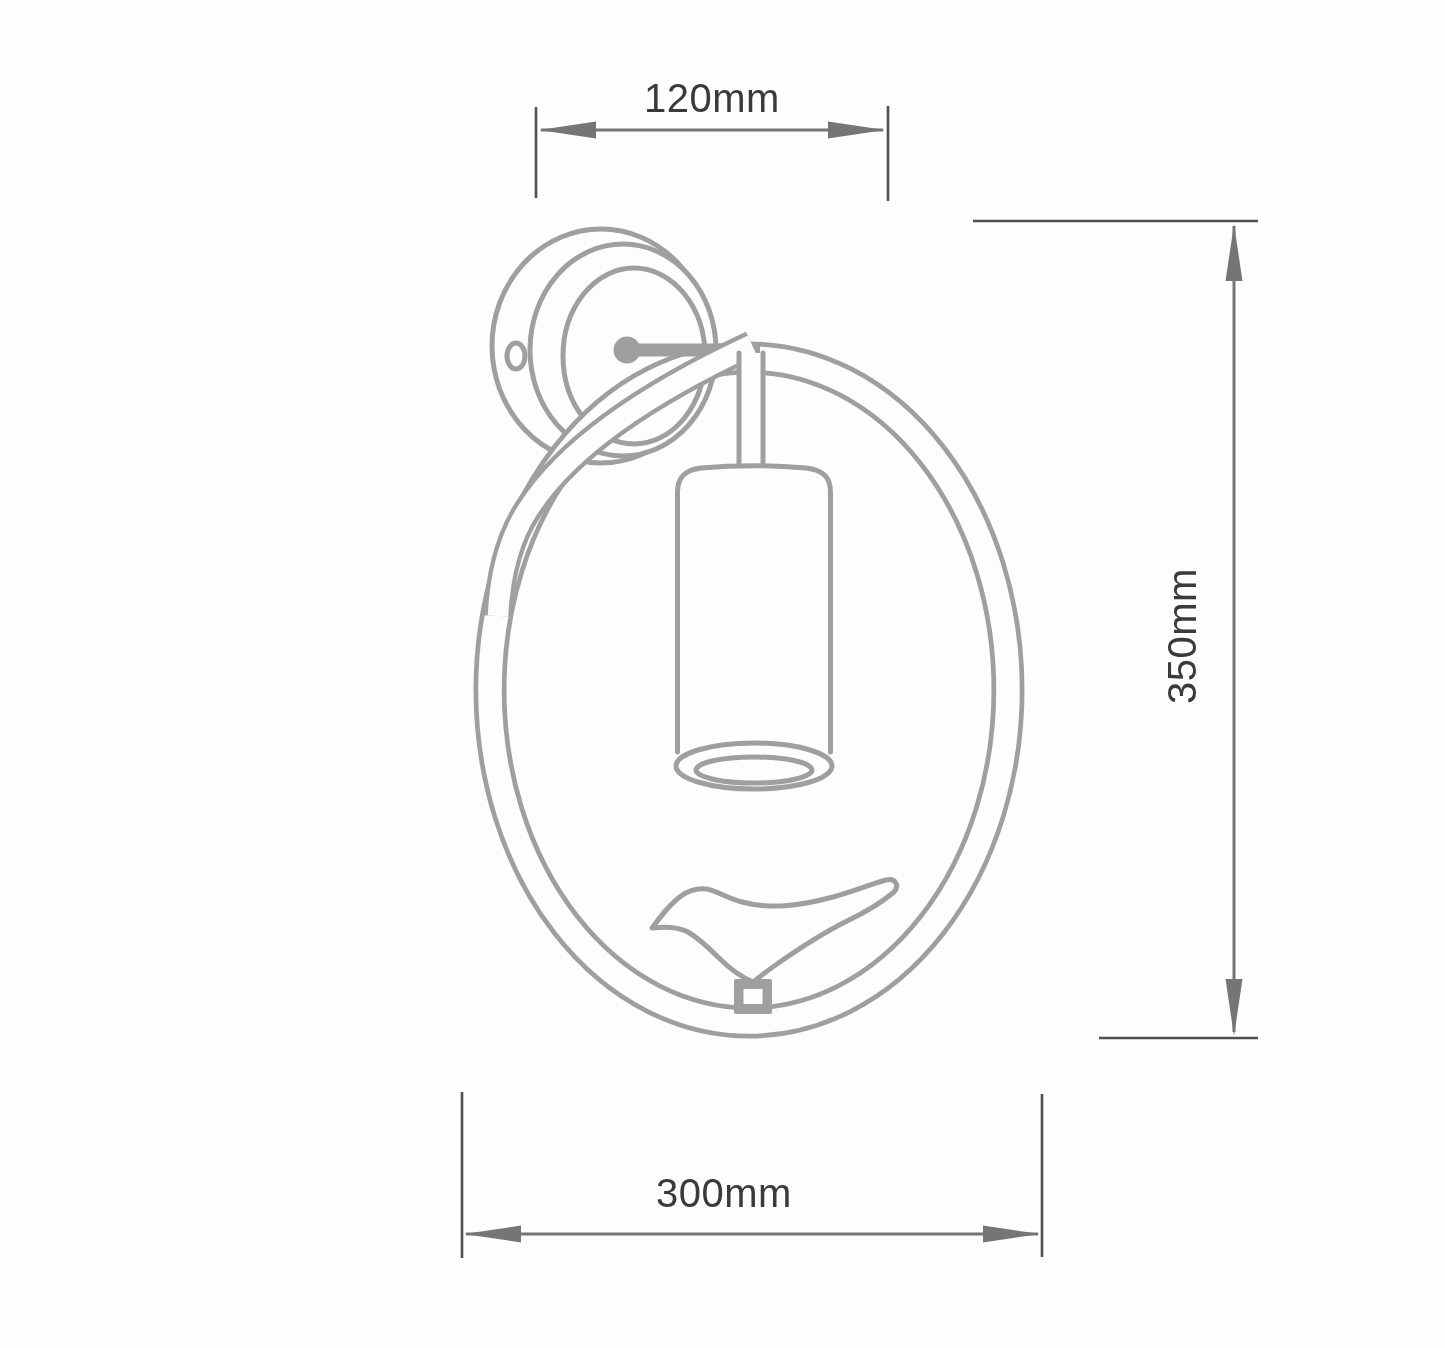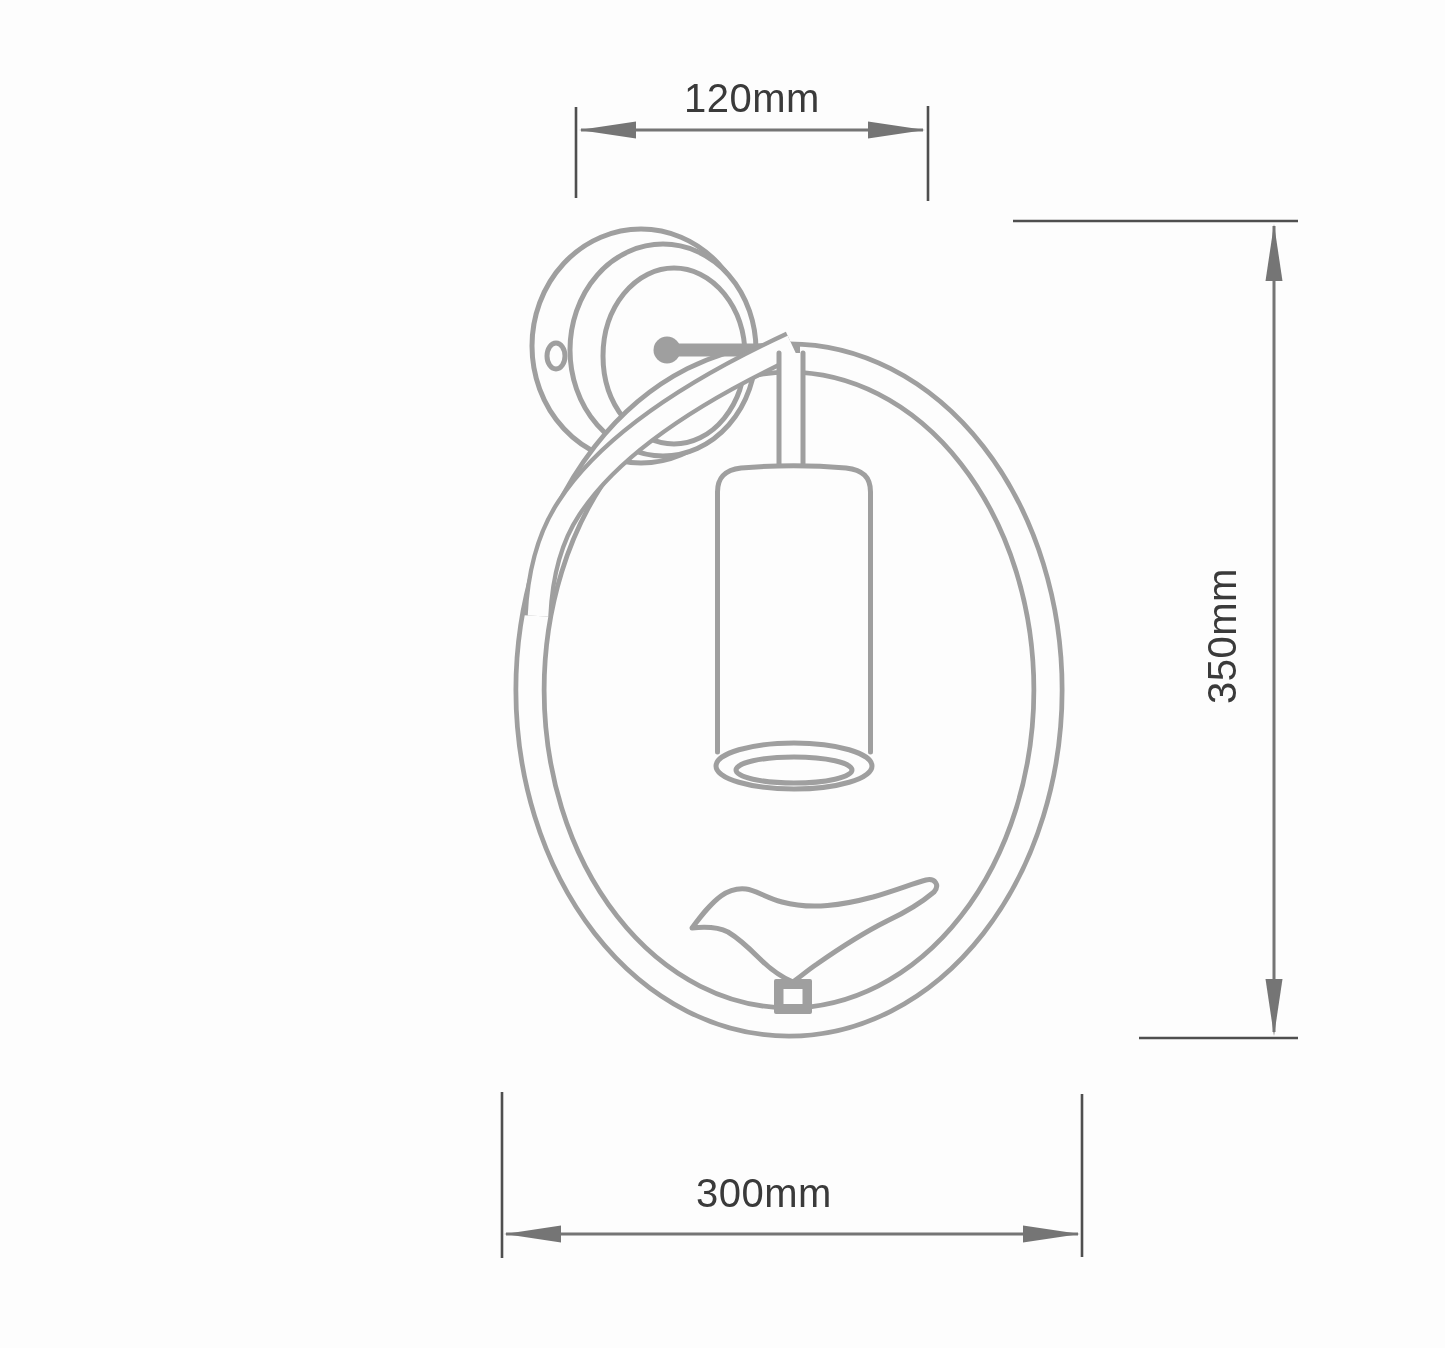--- a/index.html
+++ b/index.html
@@ -9,21 +9,21 @@
     --label:#3a3a3a;
     --bg:#fdfdfd;
   }
   html,body{margin:0;padding:0;}
   body{
     width:1445px;height:1348px;
     background:var(--bg);
     font-family:"Liberation Sans", sans-serif;
     overflow:hidden;
   }
-  .canvas{width:1371px;height:1348px;position:relative;padding-left:40px;}
+  .canvas{width:1371px;height:1348px;position:relative;}
   svg{display:block;}
 
   
   .art{stroke:var(--line);stroke-width:5;fill:none;stroke-linecap:round;stroke-linejoin:round;}
   .wfill{fill:var(--bg);}
   .nofill{fill:none;}
   .solid{fill:var(--line);stroke:none;}
   .tube-out{stroke:var(--line);fill:none;}
   .tube-in{stroke:var(--bg);fill:none;}
 

